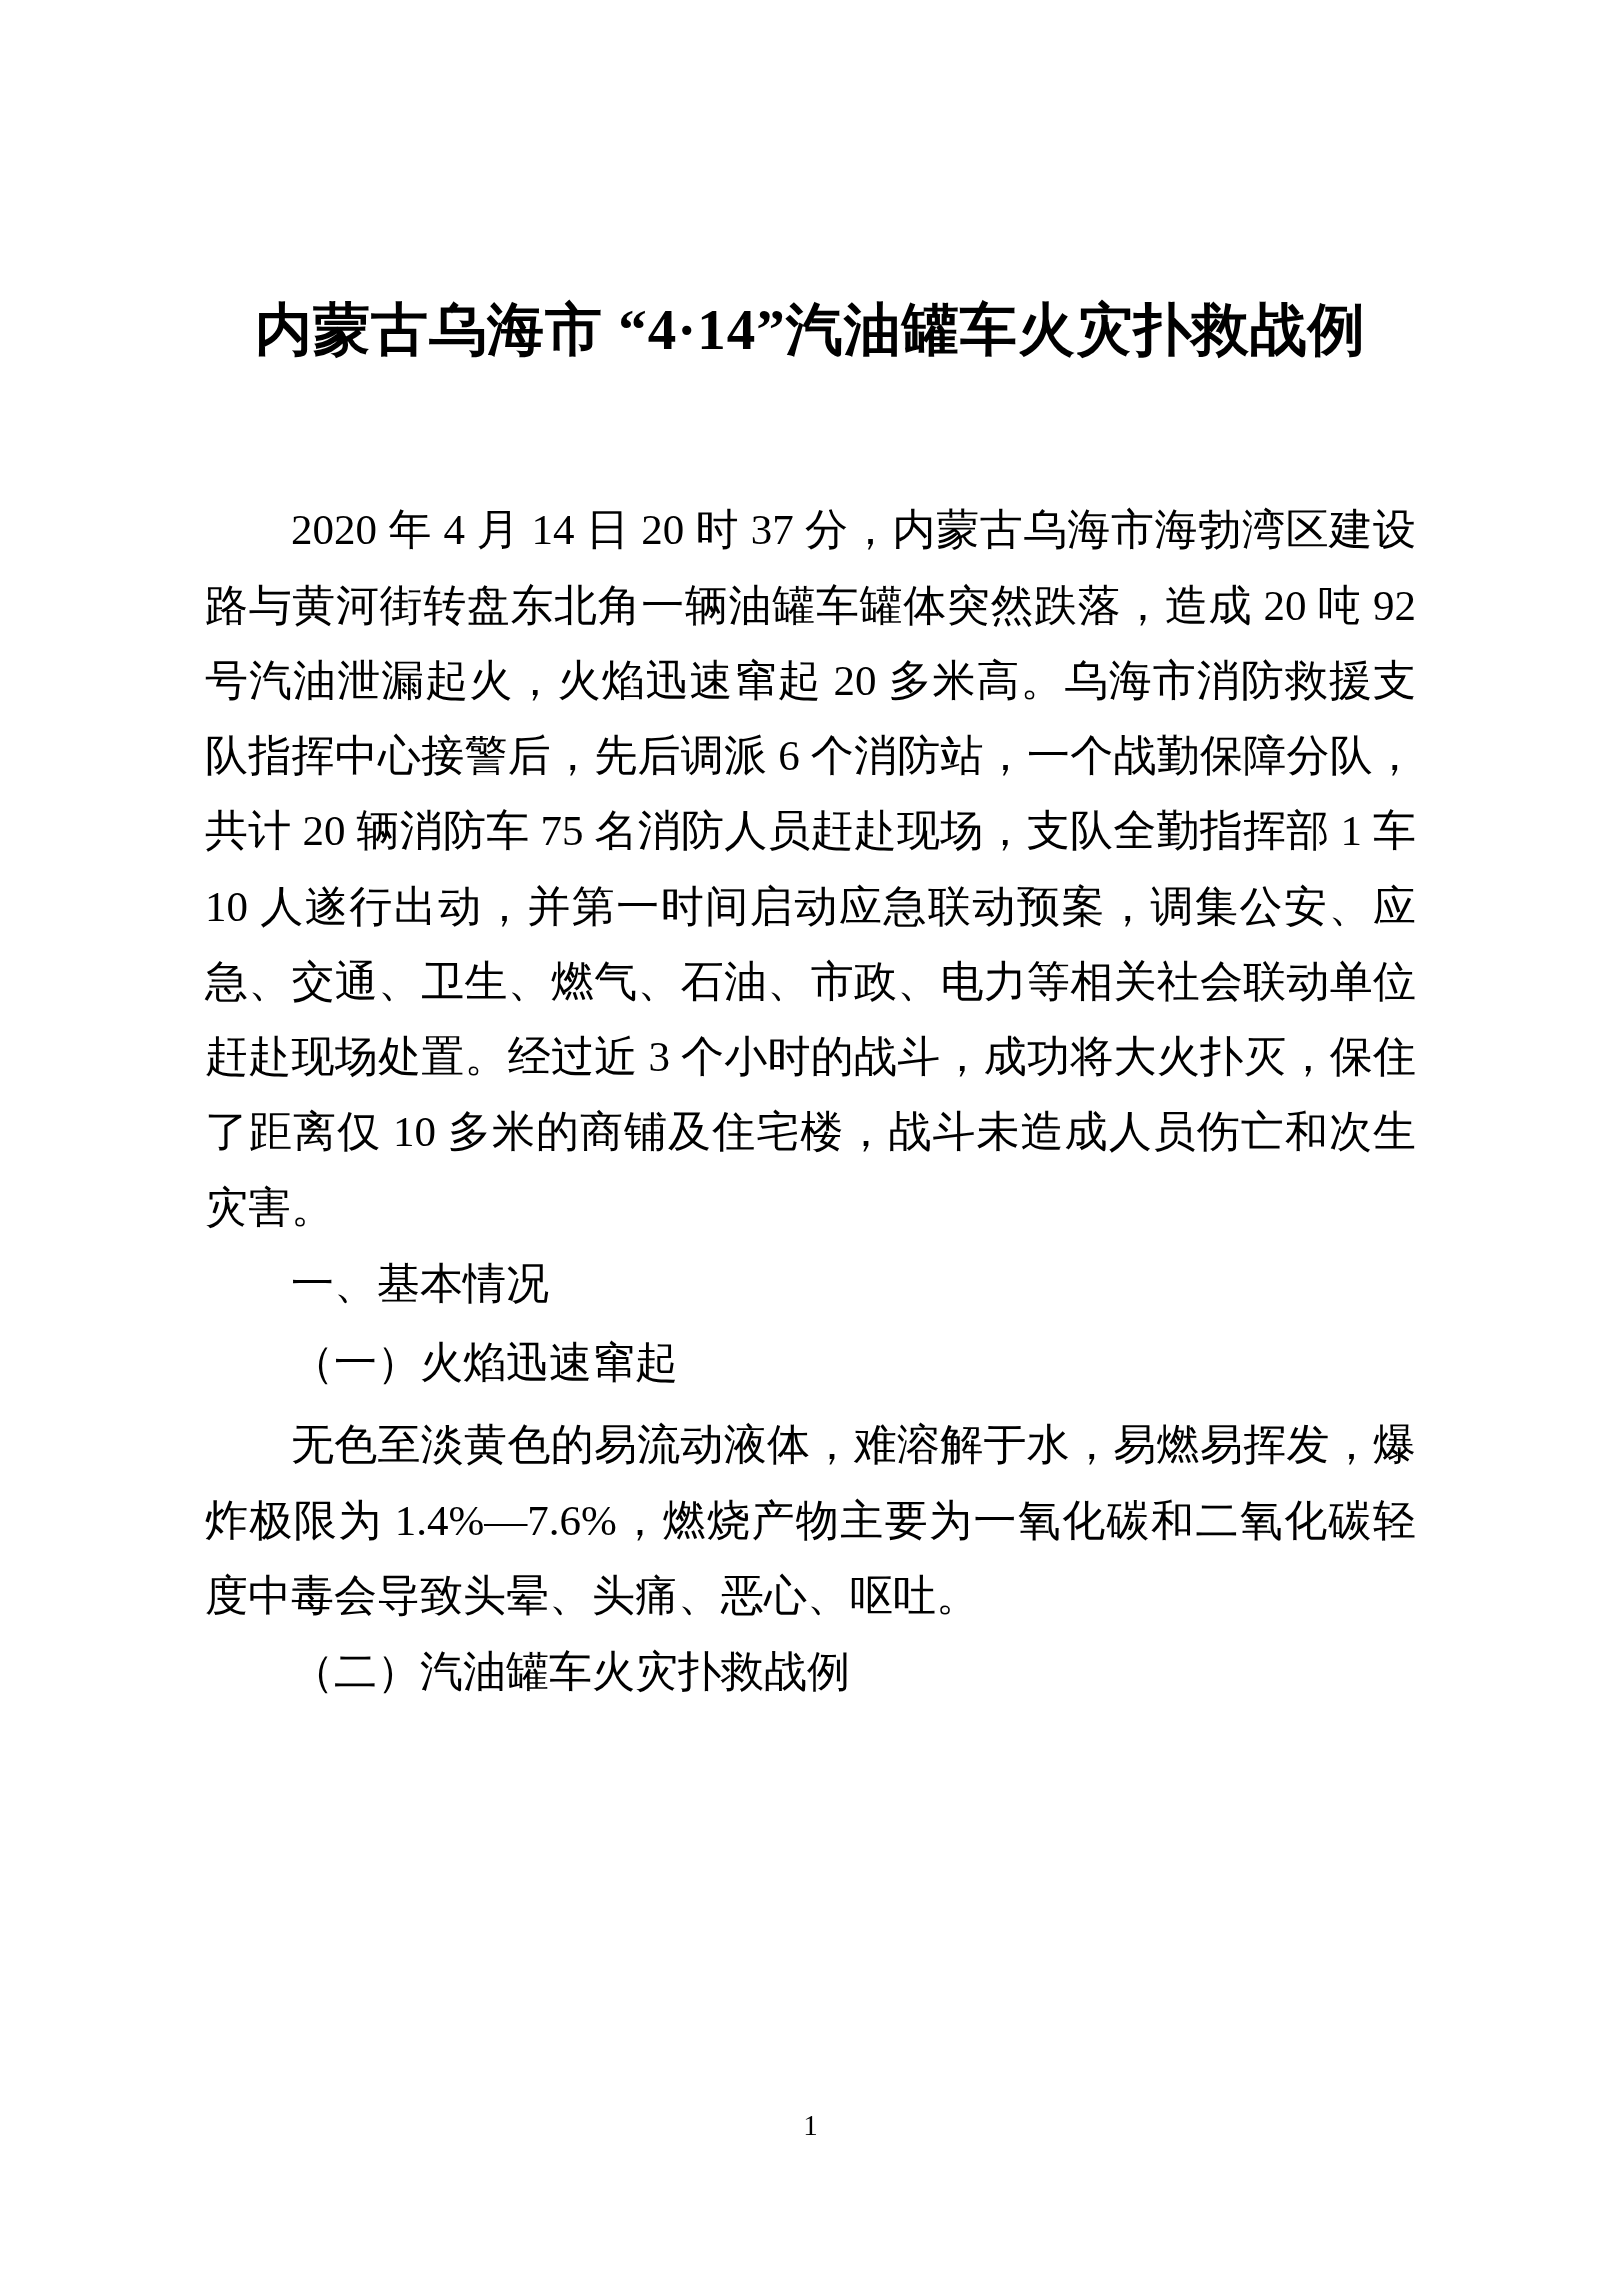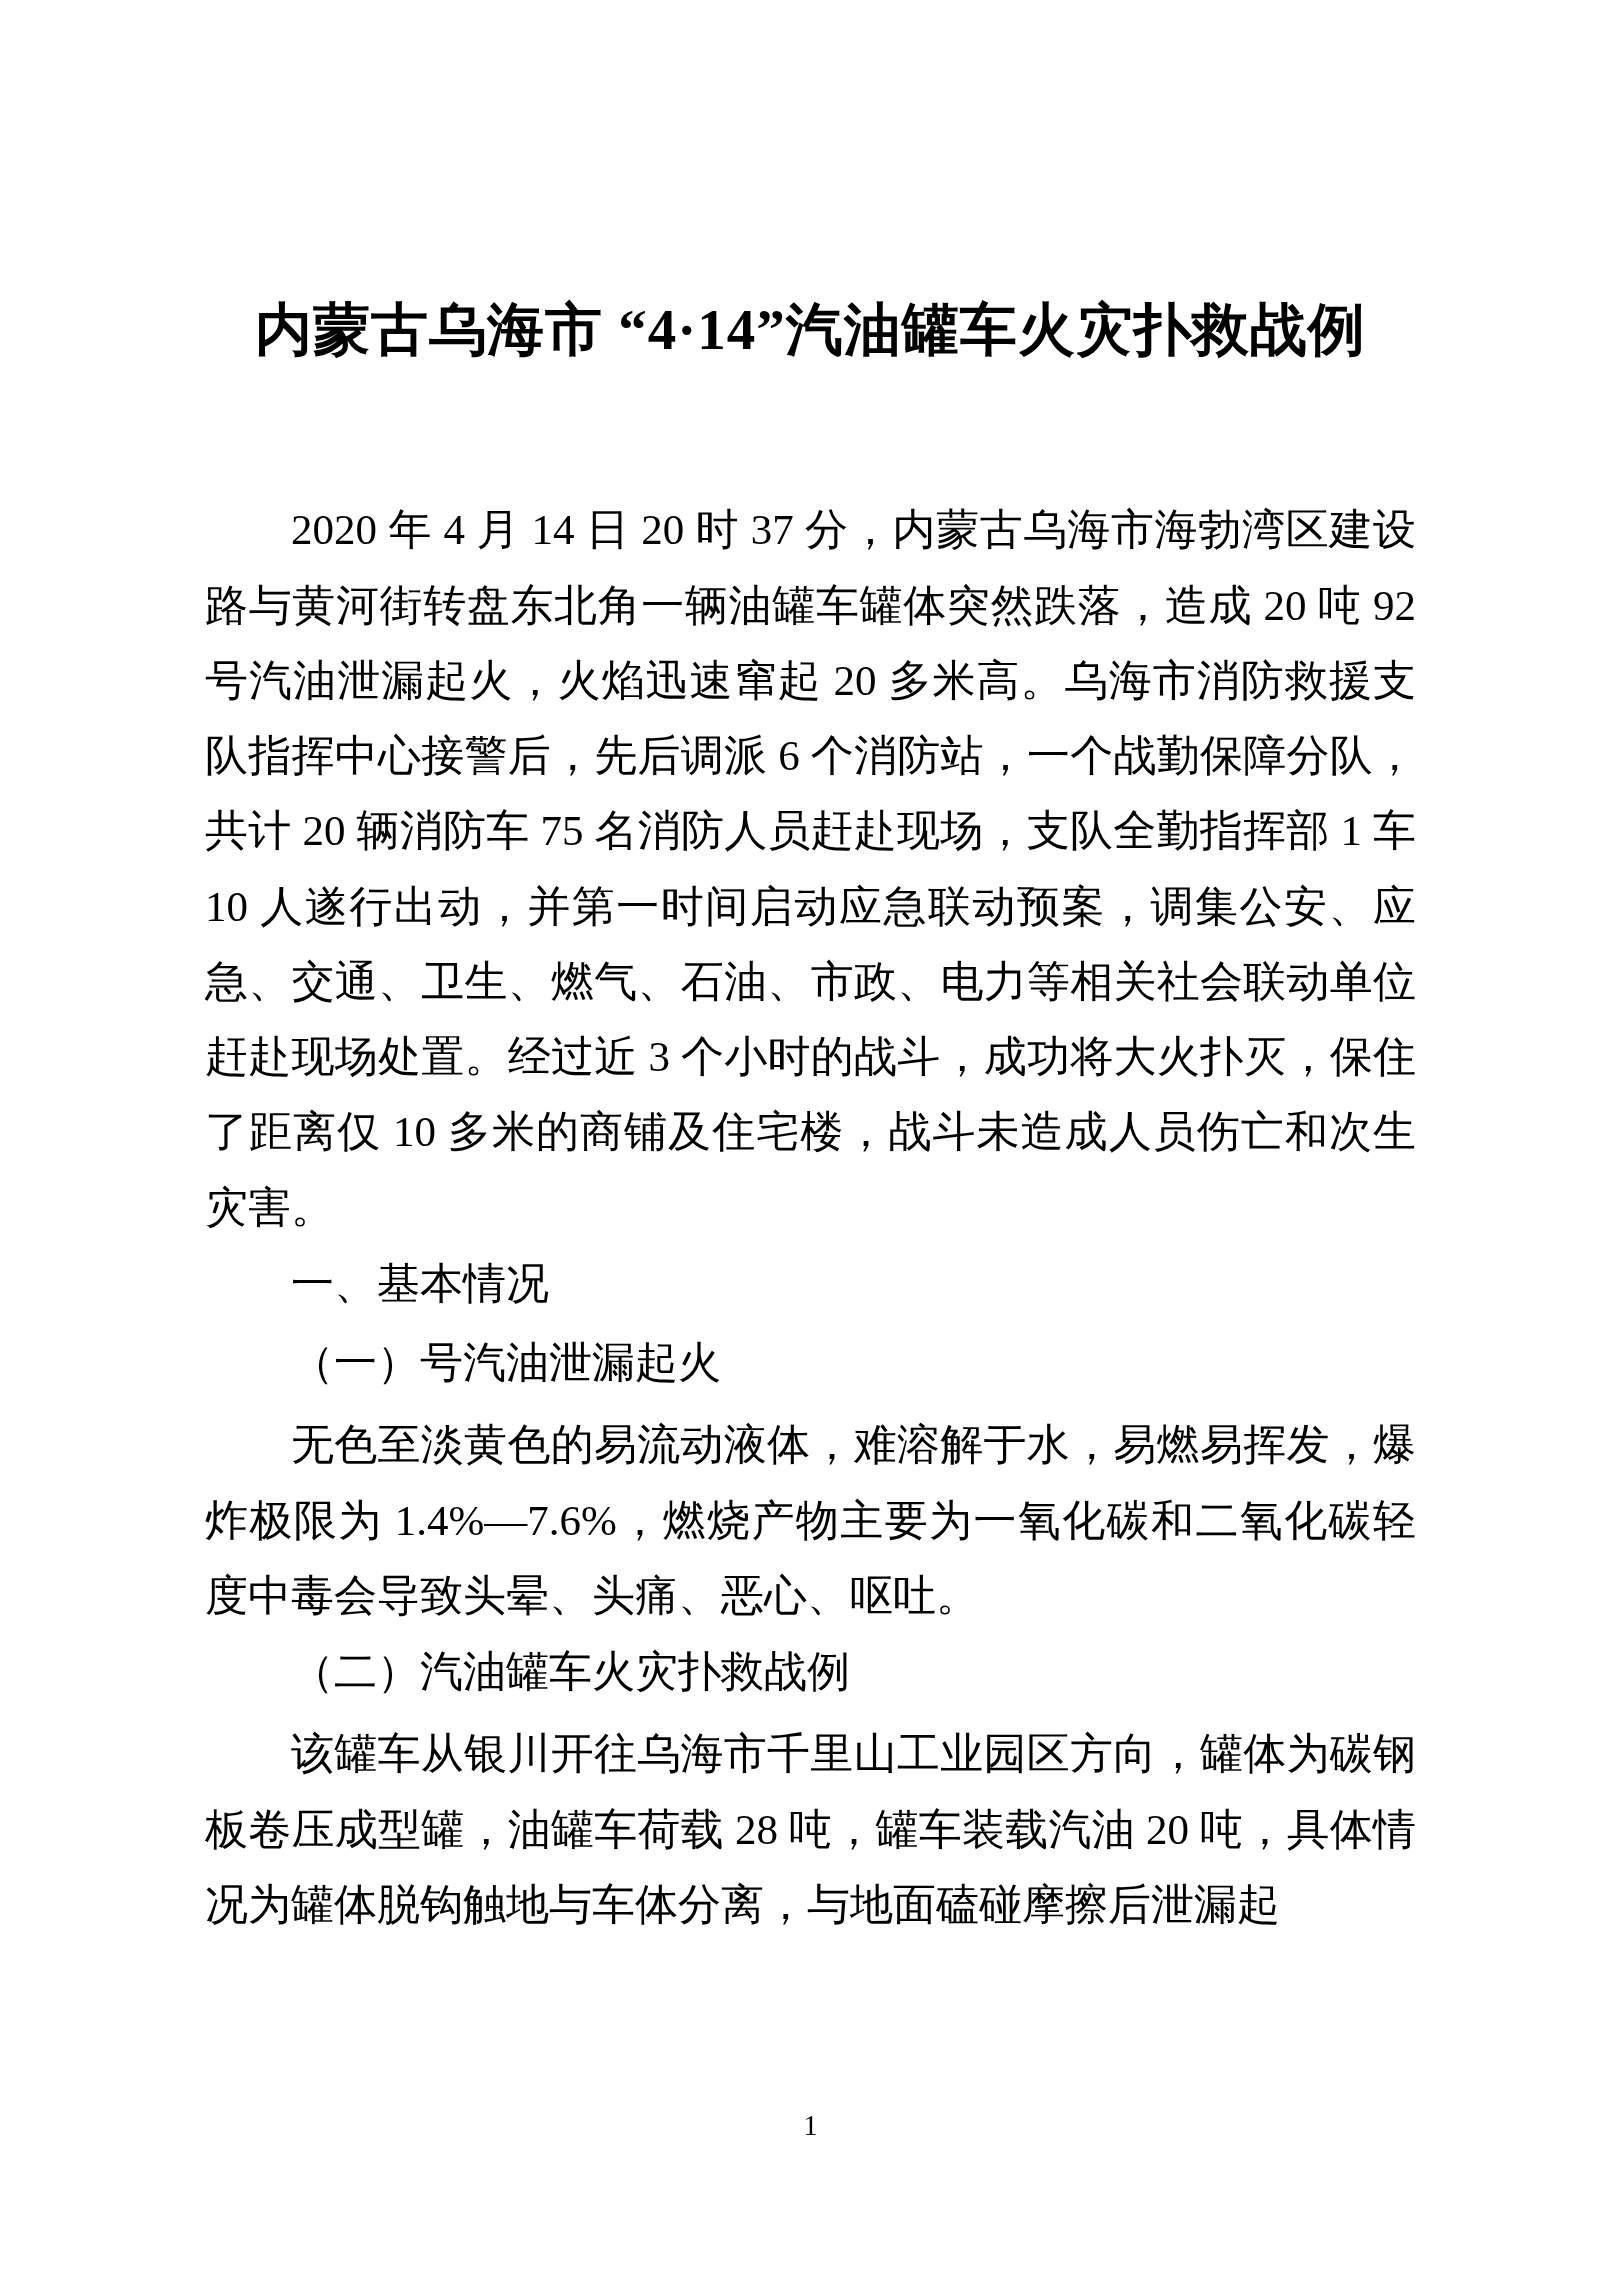--- a/index.html
+++ b/index.html
@@ -56,24 +56,23 @@
 <body>
 
 <div class="page">
 
   <h1 class="doc-title">内蒙古乌海市 “4·14”汽油罐车火灾扑救战例</h1>
 
   <p class="block body-para">2020 年 4 月 14 日 20 时 37 分，内蒙古乌海市海勃湾区建设路与黄河街转盘东北角一辆油罐车罐体突然跌落，造成 20 吨 92 号汽油泄漏起火，火焰迅速窜起 20 多米高。乌海市消防救援支队指挥中心接警后，先后调派 6 个消防站，一个战勤保障分队，共计 20 辆消防车 75 名消防人员赶赴现场，支队全勤指挥部 1 车 10 人遂行出动，并第一时间启动应急联动预案，调集公安、应急、交通、卫生、燃气、石油、市政、电力等相关社会联动单位赶赴现场处置。经过近 3 个小时的战斗，成功将大火扑灭，保住了距离仅 10 多米的商铺及住宅楼，战斗未造成人员伤亡和次生灾害。</p>
 
   <p class="block hei">一、基本情况</p>
 
-  <p class="block hei">（一）号汽油泄漏起火</p>
+  <p class="block hei">（一）火焰迅速窜起</p>
 
   <p class="block body-para">无色至淡黄色的易流动液体，难溶解于水，易燃易挥发，爆炸极限为 1.4%—7.6%，燃烧产物主要为一氧化碳和二氧化碳轻度中毒会导致头晕、头痛、恶心、呕吐。</p>
 
   <p class="block hei">（二）汽油罐车火灾扑救战例</p>
 
-  <p class="block body-para">该罐车从银川开往乌海市千里山工业园区方向，罐体为碳钢板卷压成型罐，油罐车荷载 28 吨，罐车装载汽油 20 吨，具体情况为罐体脱钩触地与车体分离，与地面磕碰摩擦后泄漏起</p>
 
   <div class="page-number">1</div>
 
 </div>
 
 
 </body></html>

